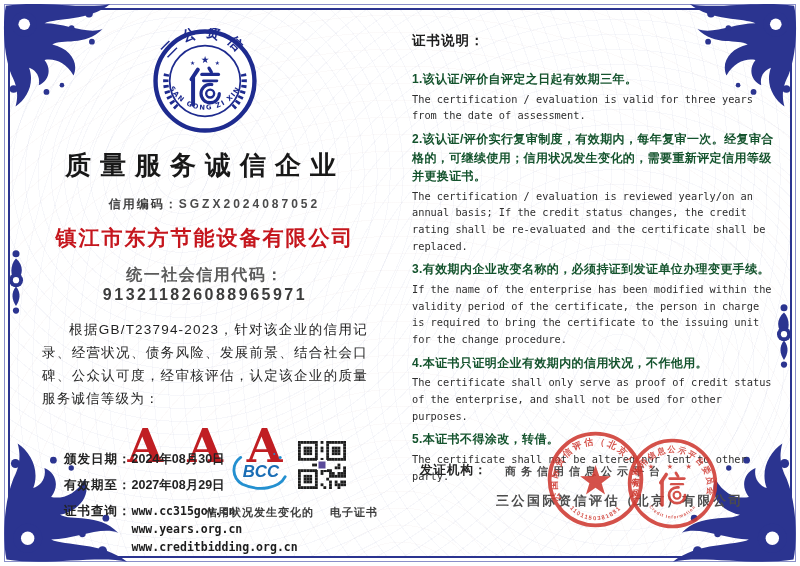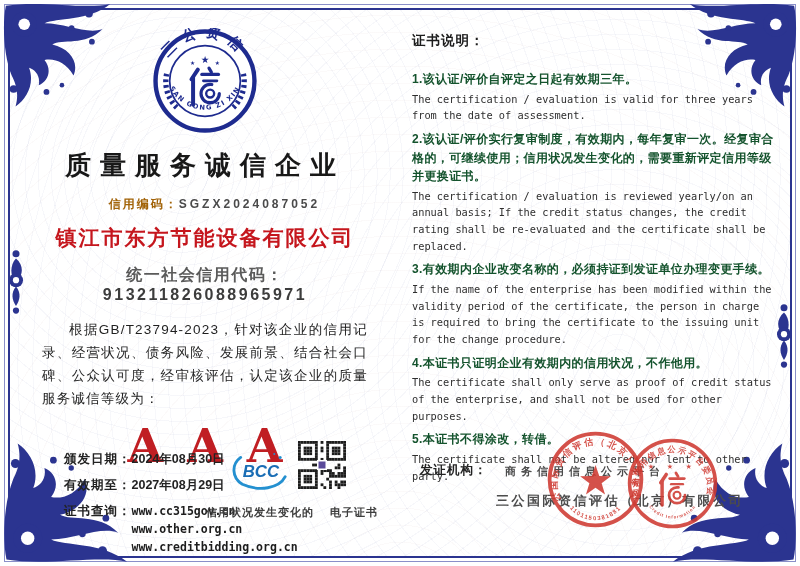--- a/index.html
+++ b/index.html
@@ -20,21 +20,21 @@
   .corner.br{right:2px;bottom:2px;width:134px;height:134px;transform:scale(-1,-1);}
   .edge-orn{position:absolute;width:26px;height:70px;}
   .edge-orn.left{left:3px;top:246px;}
   .edge-orn.right{right:3px;top:300px;transform:scaleX(-1);}
 
   
   .col-left{position:absolute;left:42px;top:28px;width:326px;text-align:center;}
   .seal{width:106px;height:106px;}
   .title{margin-top:10px;font-size:26px;font-weight:900;color:#181818;letter-spacing:9px;white-space:nowrap;}
   .credit-line{margin-top:13px;font-size:12px;letter-spacing:2px;font-weight:700;}
-  .credit-line .lab{color:#a16207;margin-left:19px;}
+  .credit-line .lab{color:#404040;margin-left:19px;}
   .credit-line .val{color:#4a4a4a;letter-spacing:3px;}
   .company{margin-top:11px;font-size:21px;font-weight:900;color:#c5161d;letter-spacing:2px;white-space:nowrap;}
   .uscc-line{margin-top:13px;font-size:16px;font-weight:700;}
   .uscc-line .lab{color:#5a5a5a;letter-spacing:1.5px;}
   .uscc-line .val{color:#3c3c3c;letter-spacing:2.5px;}
   .body-par{margin-top:15px;text-align:justify;text-indent:2em;font-size:13.5px;line-height:1.7;
             font-weight:400;color:#1f1f1f;letter-spacing:1.2px;}
   .rating{margin-top:8px;font-family:"DejaVu Serif",serif;font-size:46px;font-weight:700;
           color:#c01e23;letter-spacing:24px;text-indent:24px;}
 
@@ -173,21 +173,21 @@
     <div class="issue-row">
       <span class="lab">颁发日期：</span><span>2024年08月30日</span>
     </div>
     <div class="issue-row">
       <span class="lab">有效期至：</span><span>2027年08月29日</span>
     </div>
     <div class="issue-row query-row">
       <span class="lab">证书查询：</span>
       <span class="urls">
         <div>www.cc315gov.cn</div>
-        <div>www.other.org.cn</div>
+        <div>www.years.org.cn</div>
         <div>www.creditbidding.org.cn</div>
       </span>
     </div>
   </div>
 
   <div class="badge-block">
     <svg class="bcc" viewBox="0 0 70 50">
       <path d="M12 10 C 1 18 1 34 14 42 C 34 51 58 47 65 33" fill="none" stroke="#2490d0" stroke-width="3.4" stroke-linecap="round"></path>
       <text x="36" y="33" text-anchor="middle" font-size="20" font-weight="bold" font-style="italic" fill="#1a6db5">BCC</text>
       <circle cx="59" cy="10" r="1.8" fill="#2490d0"></circle>

